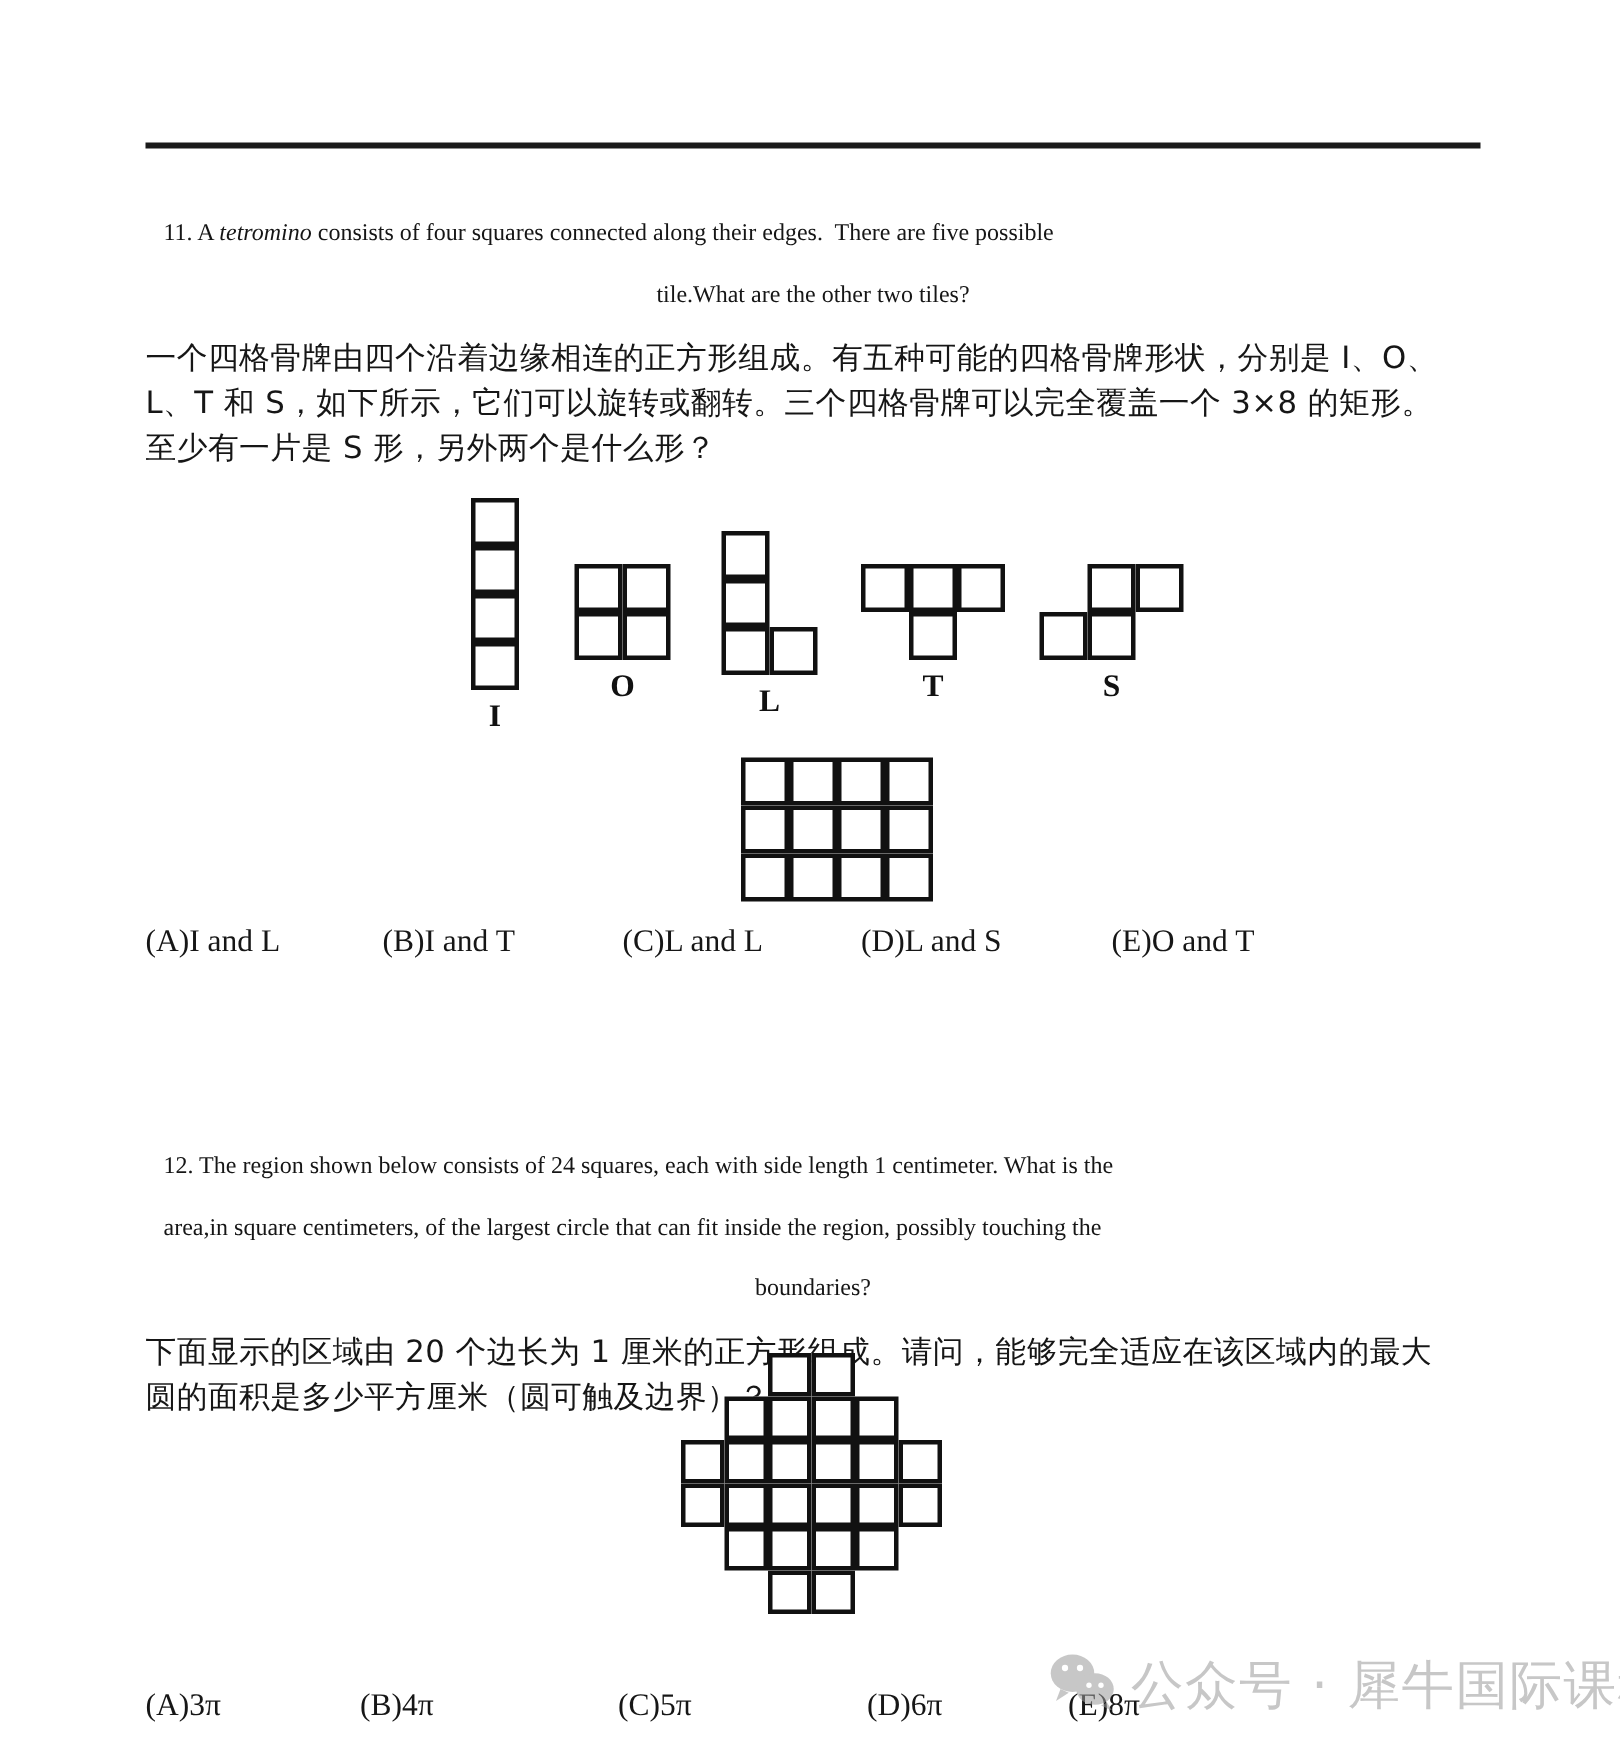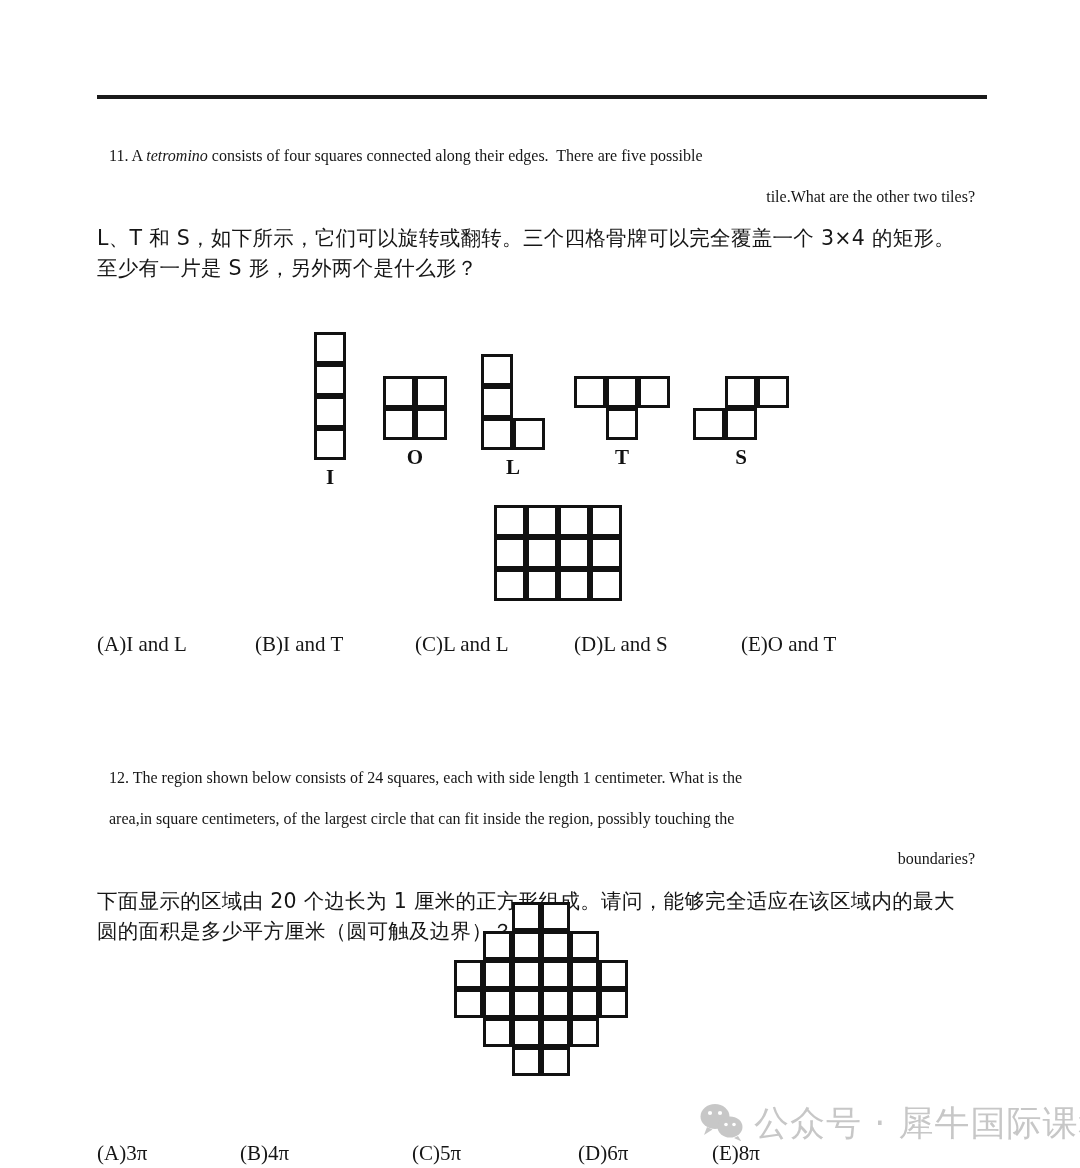--- a/index.html
+++ b/index.html
@@ -43,21 +43,21 @@
 
   .en-text {
     font-family: "Liberation Serif", "DejaVu Serif", serif;
     font-size: 16px;
     line-height: 28.5px;
     text-align: justify;
     text-justify: inter-word;
     color: #161616;
     margin: 12px;
   }
-  .en-text.last-line { text-align: right; }
+  .en-text.last-line { text-align: center; }
 
   .zh-text {
     font-family: "DejaVu Sans", "Liberation Sans", sans-serif;
     font-size: 20.5px;
     line-height: 30px;
     color: #161616;
     margin: 0;
     letter-spacing: 0.3px;
   }
 
@@ -109,21 +109,20 @@
     width: 890px;
     font-family: "Liberation Serif", "DejaVu Serif", serif;
     font-size: 21px;
     color: #161616;
   }
   #choices-11 { top: 615px; }
   #choices-12 { top: 1124px; }
   .choice {
     position: absolute;
     white-space: nowrap;
-    margin-top: 17px;
   }
 
   
   .cross-figure {
     position: absolute;
     left: 454px;
     top: 902px;
   }
 
   
@@ -151,21 +150,22 @@
 <div class="page">
 
   <div class="top-rule"></div>
 
   <div class="problem" id="problem-11">
     <p class="en-text">
       <span>11.</span>
       <span> A </span><em class="ital">tetromino</em><span> consists of four squares connected along their edges.&nbsp; There are five possible</span>
     </p>
     <p class="en-text last-line">tile.What are the other two tiles?</p>
-    <p class="zh-text">L、T 和 S，如下所示，它们可以旋转或翻转。三个四格骨牌可以完全覆盖一个 3×4 的矩形。</p>
+    <p class="zh-text" style="margin-top:4px">一个四格骨牌由四个沿着边缘相连的正方形组成。有五种可能的四格骨牌形状，分别是 I、O、</p>
+    <p class="zh-text">L、T 和 S，如下所示，它们可以旋转或翻转。三个四格骨牌可以完全覆盖一个 3×8 的矩形。</p>
     <p class="zh-text">至少有一片是 S 形，另外两个是什么形？</p>
   </div>
 
   <div class="shapes-row" id="shapes-row">
       <div class="shape-item" style="left: 217px; top: 0px; width: 32px;">
         <div class="grid-shape" style="width: 32px; height: 128px; margin-top: 0px;">
           <div class="cell" style="left: 0px; top: 0px; width: 32px; height: 32px;"></div>
           <div class="cell" style="left: 0px; top: 32px; width: 32px; height: 32px;"></div>
           <div class="cell" style="left: 0px; top: 64px; width: 32px; height: 32px;"></div>
           <div class="cell" style="left: 0px; top: 96px; width: 32px; height: 32px;"></div>

